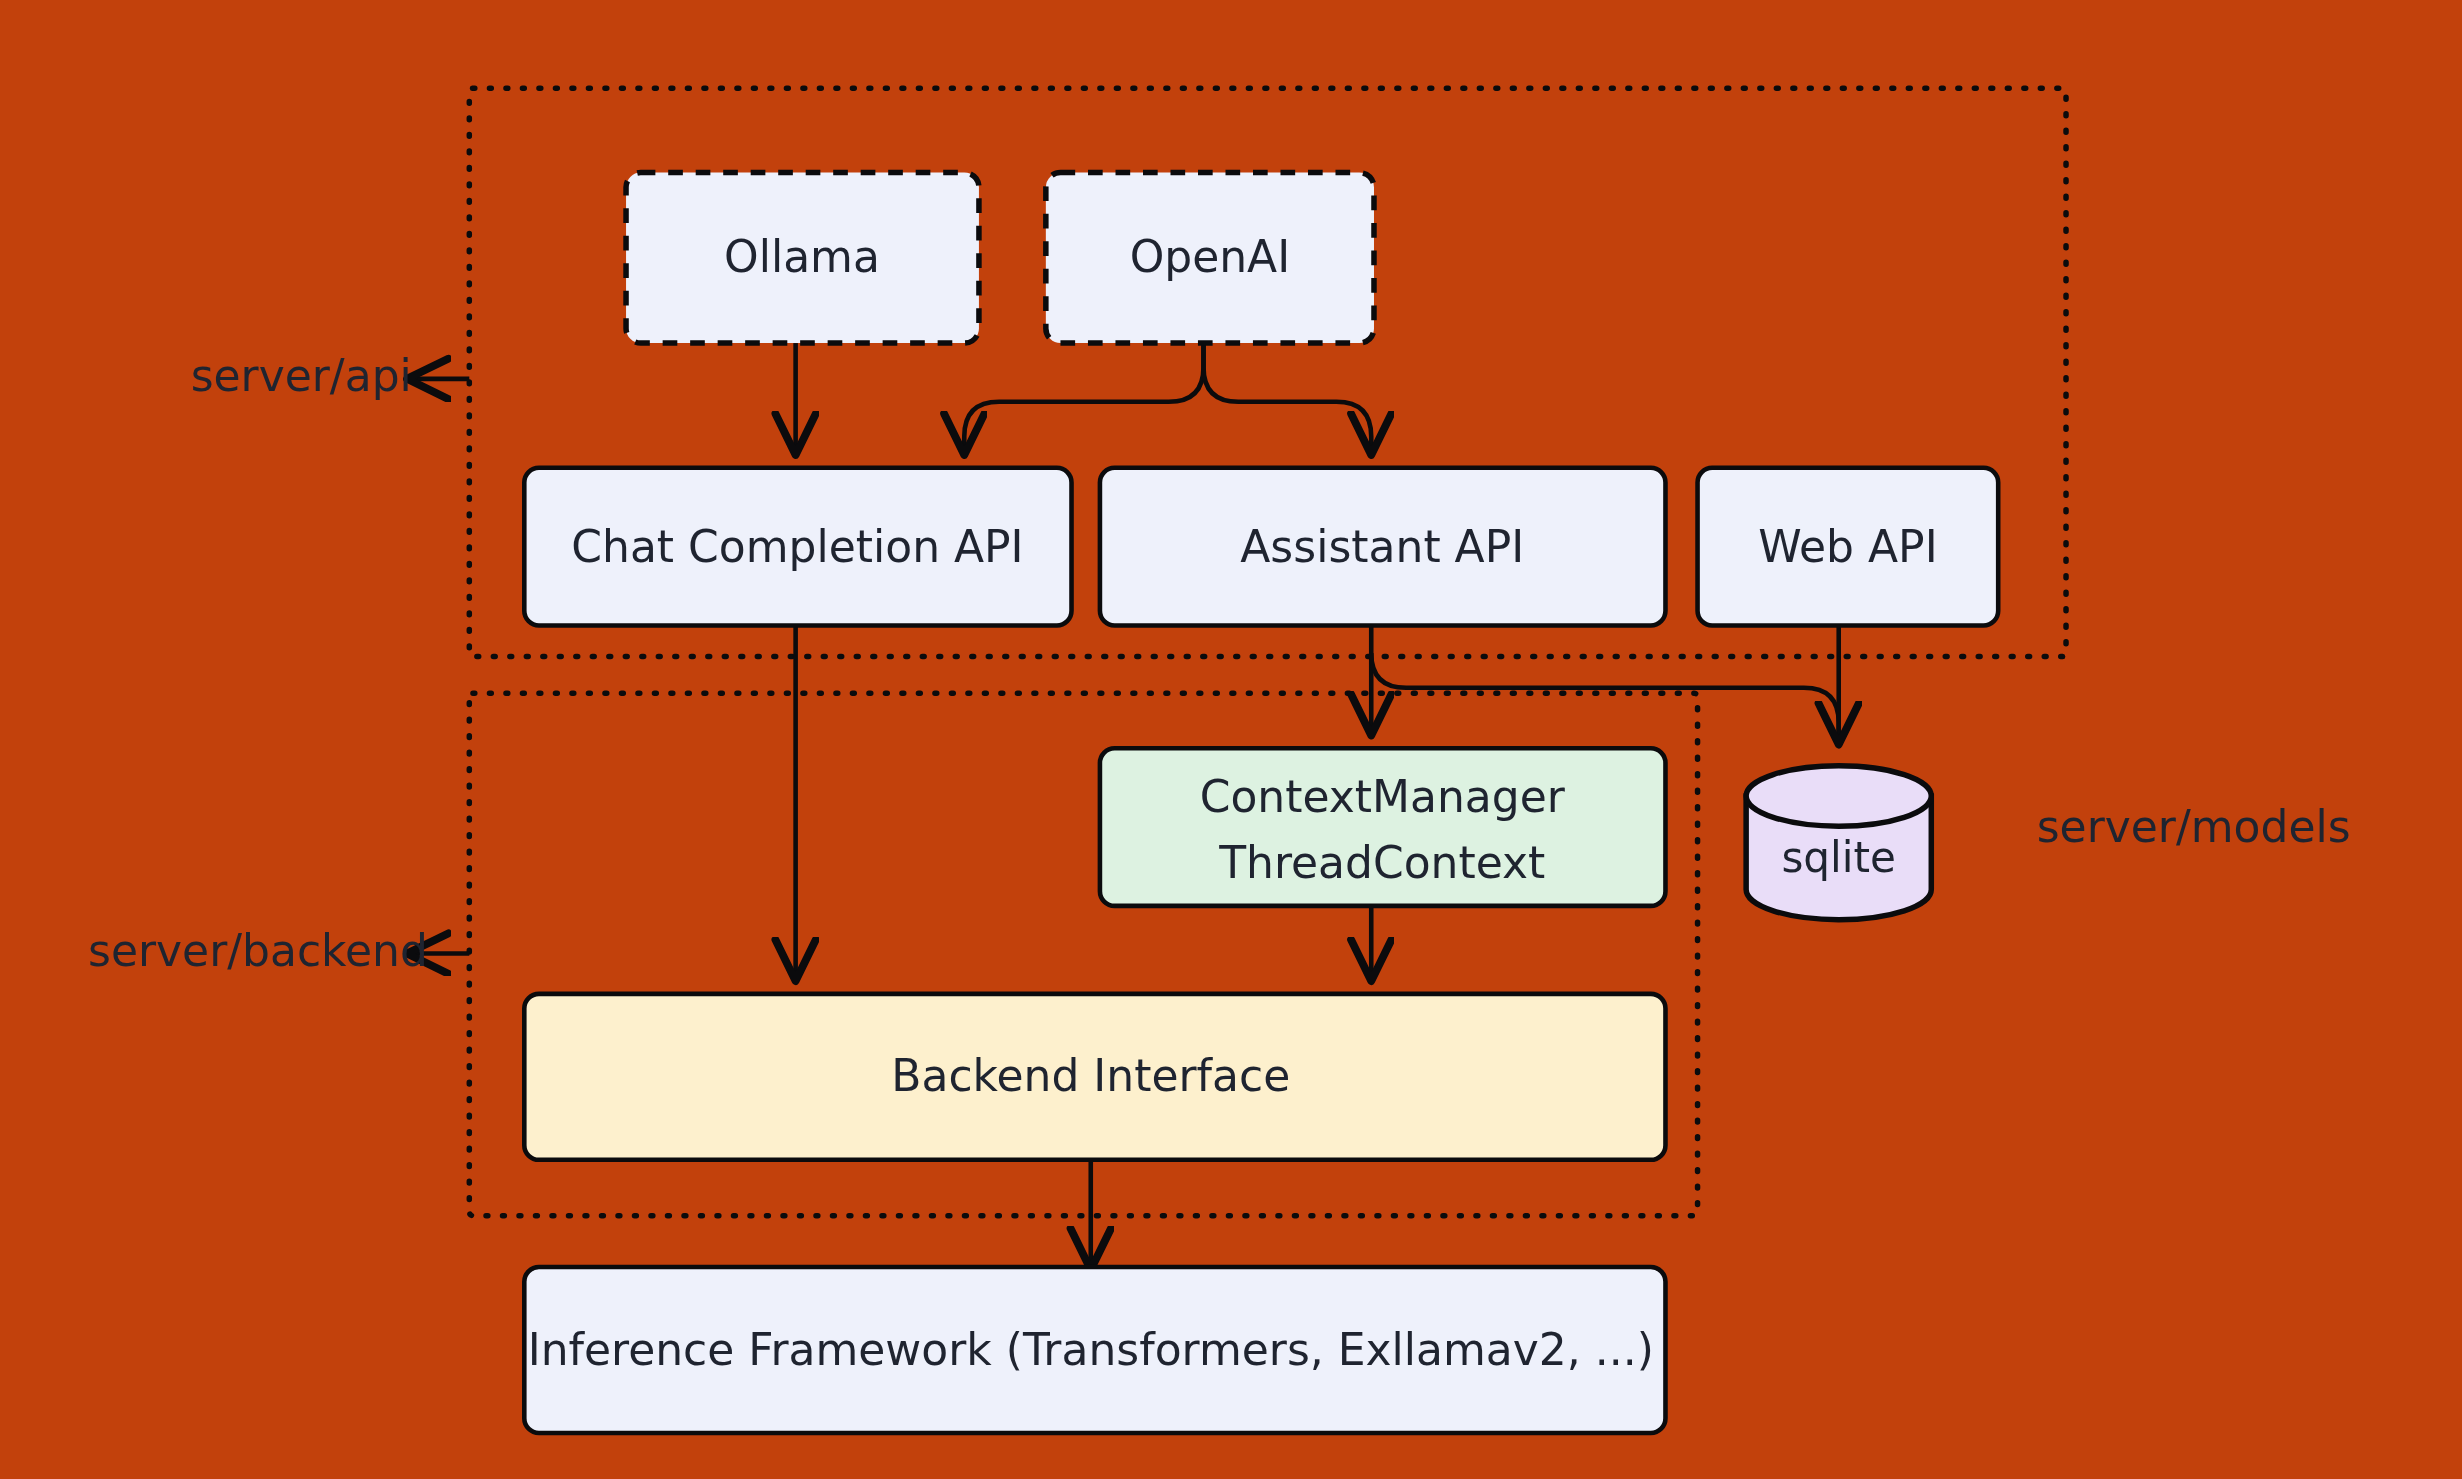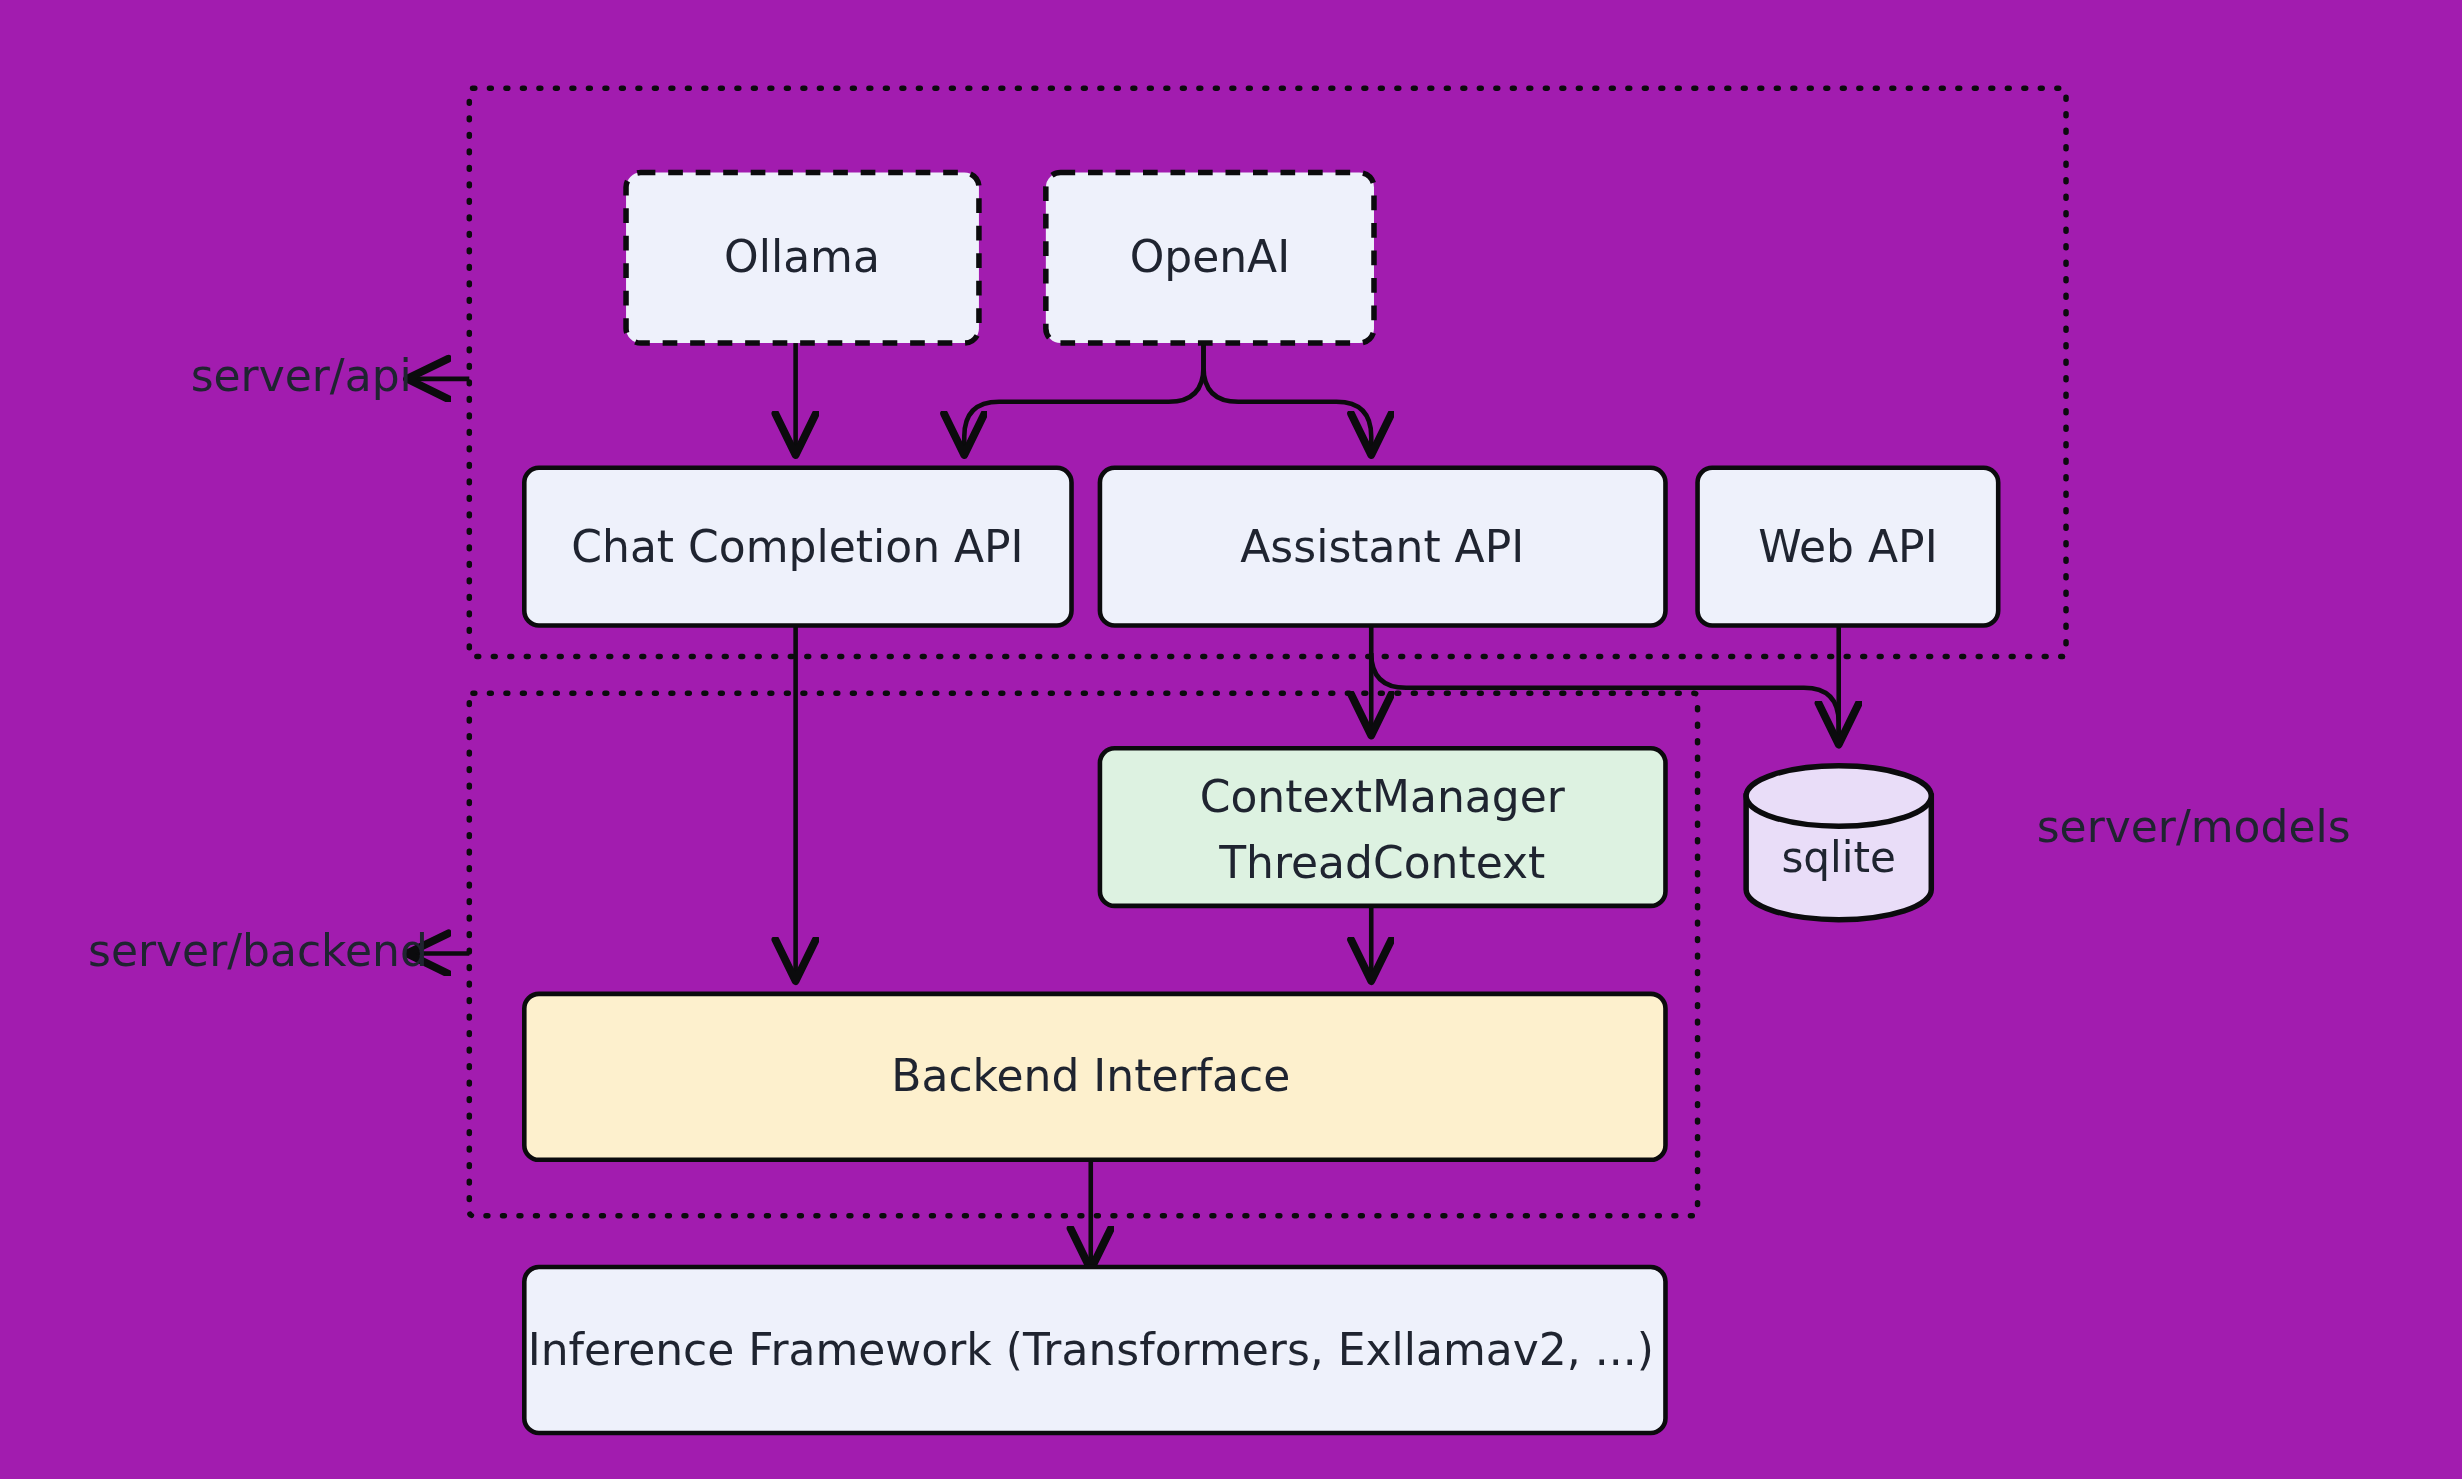--- a/index.html
+++ b/index.html
@@ -4,21 +4,21 @@
 <style>
   html, body {
     margin: 0;
     padding: 0;
     background: #ffffff;
   }
   #canvas {
     position: relative;
     width: 2462px;
     height: 1480px;
-    background: #a21caf;
+    background: #c2410c;
     font-family: "DejaVu Sans", "Liberation Sans", sans-serif;
     overflow: hidden;
   }
   svg.diagram {
     position: absolute;
     top: 0;
     left: 0;
     width: 2462px;
     height: 1480px;
   }

